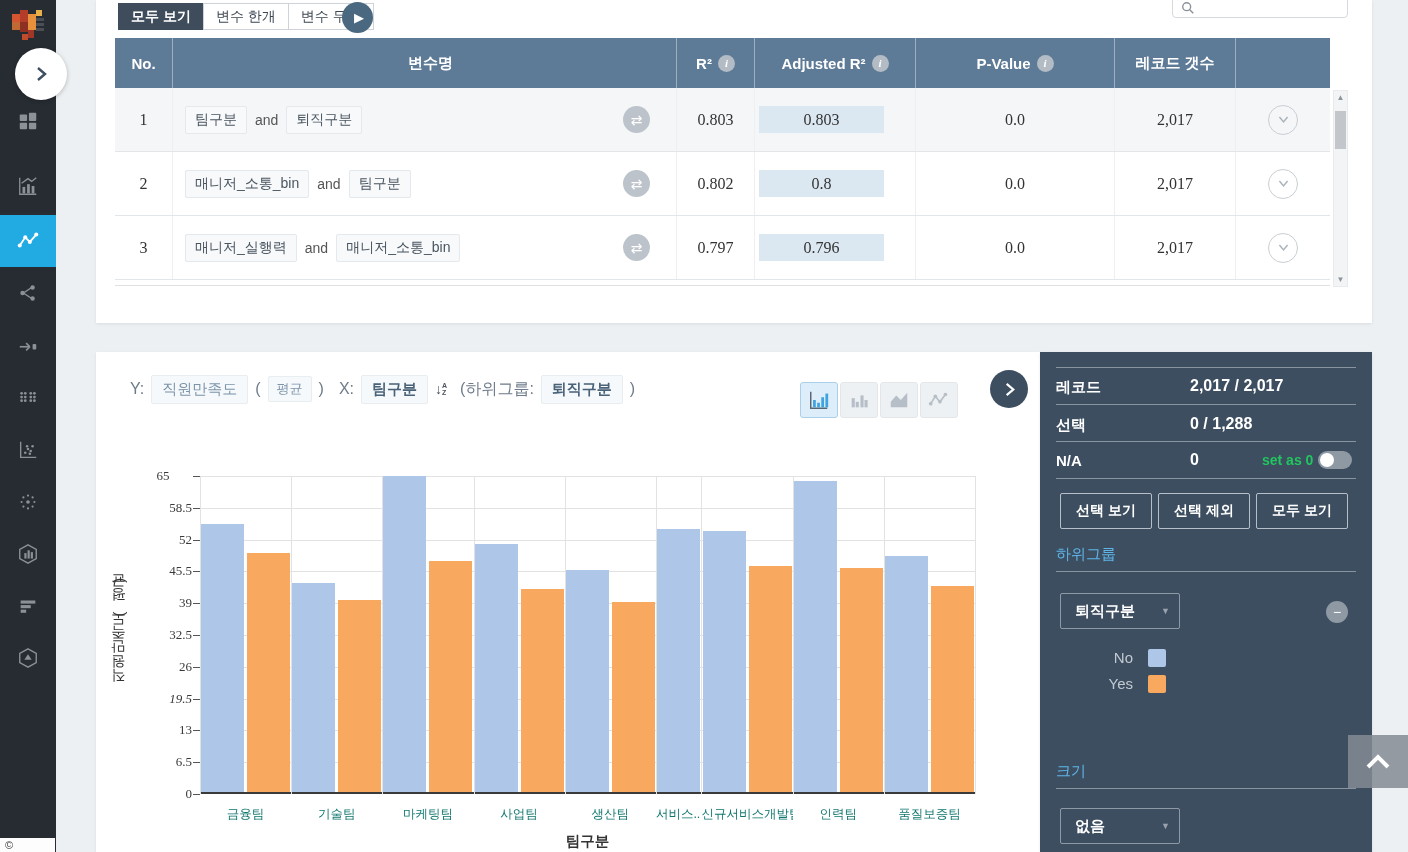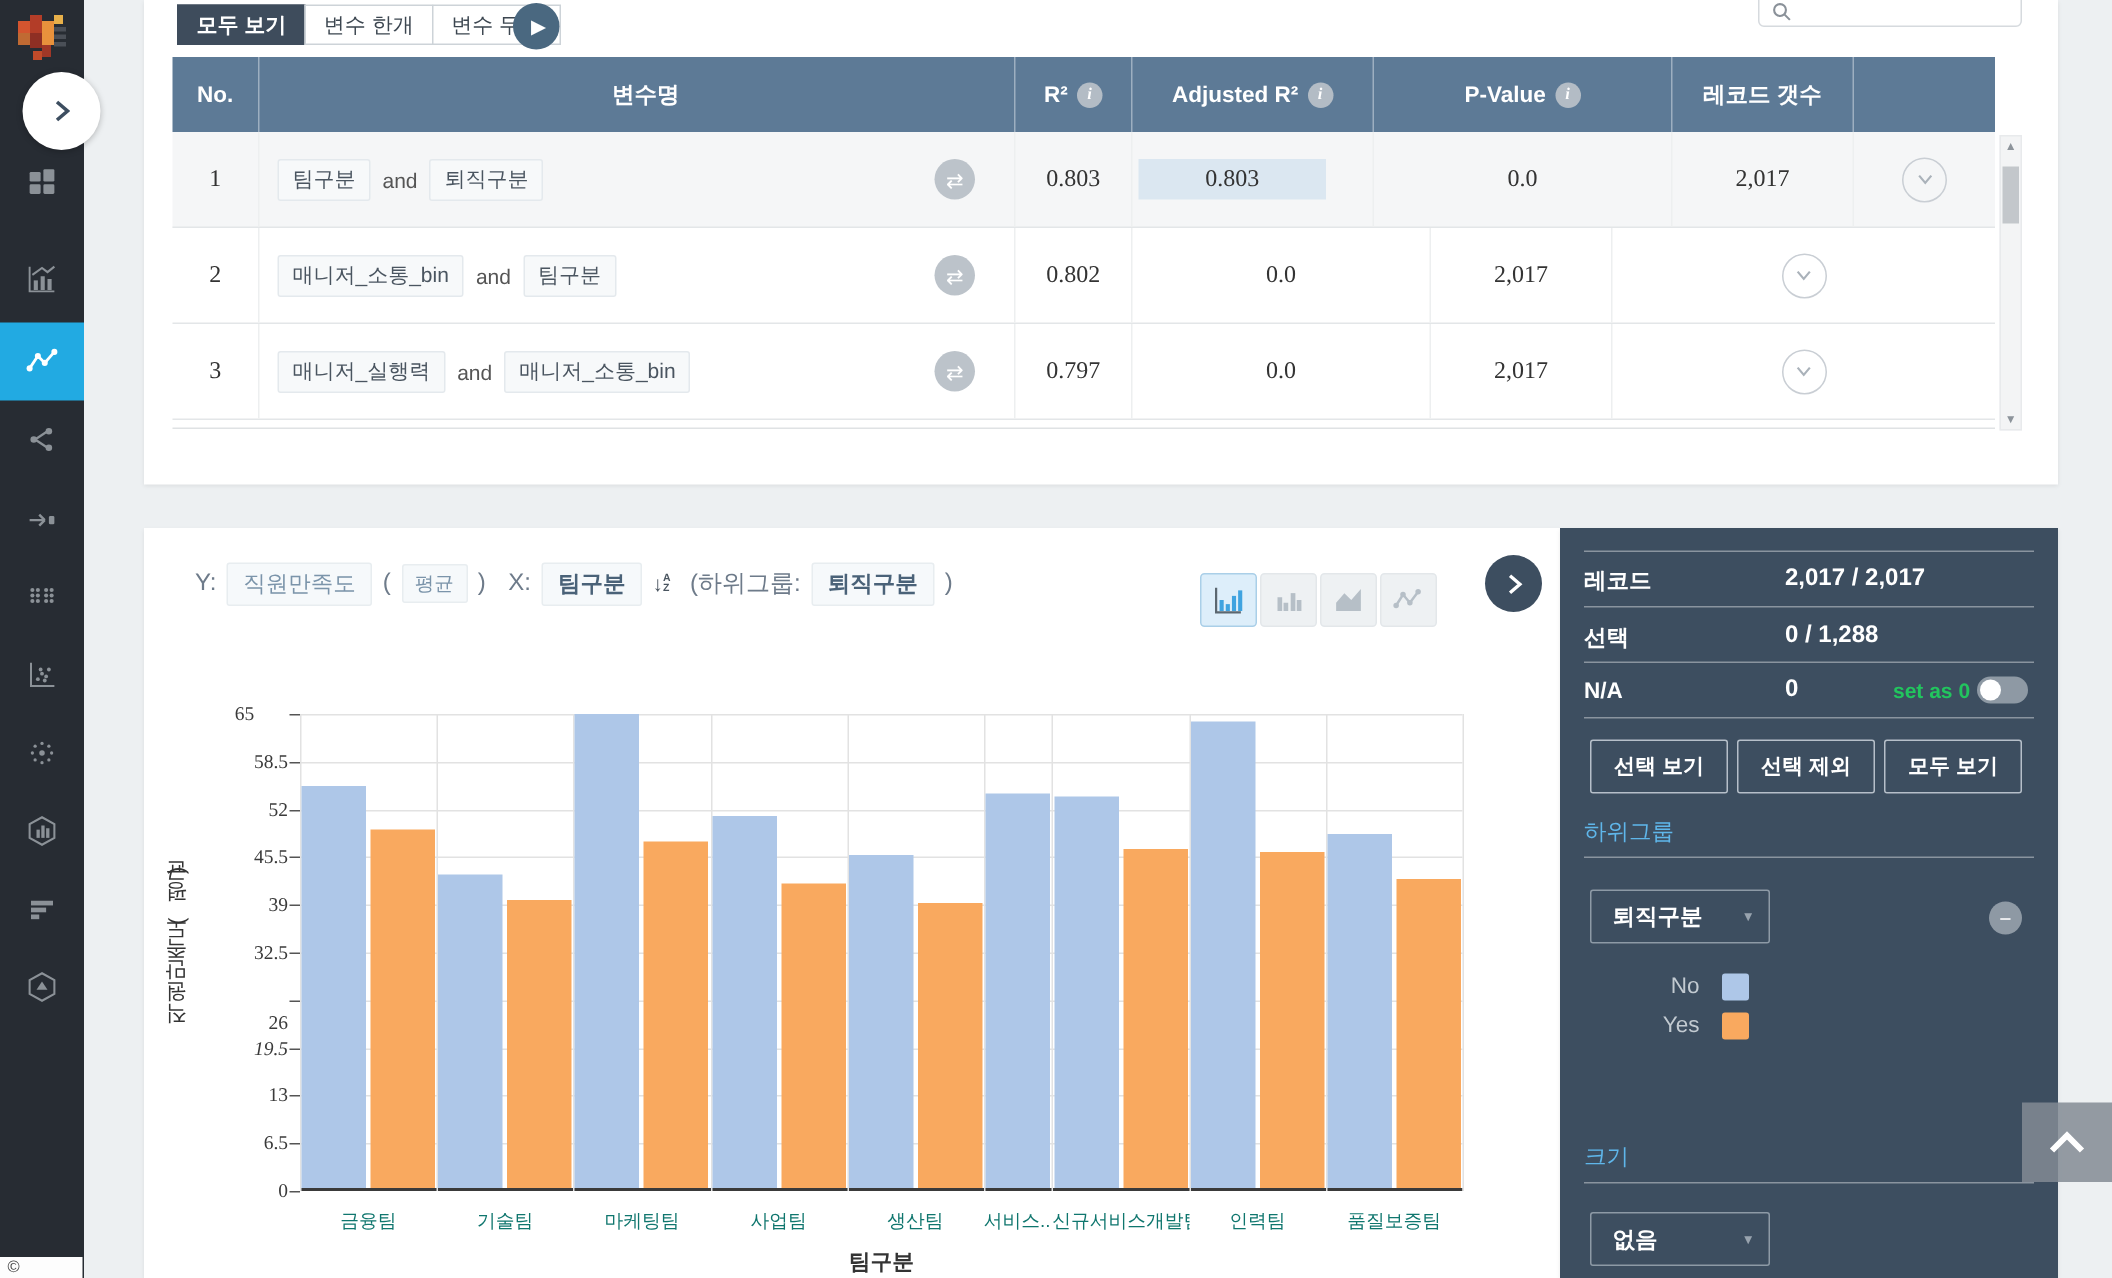--- a/index.html
+++ b/index.html
@@ -337,39 +337,49 @@
           </div>
           <div class="trow">
             <div class="td c-no num">2</div>
             <div class="td c-var">
               <span class="pill">매니저_소통_bin</span>
               <span class="and">and</span>
               <span class="pill">팀구분</span>
               <div class="swap-circle">⇄</div>
             </div>
             <div class="td c-r2 num">0.802</div>
+            <div class="td c-adj">
+              <div class="adjbox">
+                <span class="num">0.8</span>
+              </div>
+            </div>
             <div class="td c-p num">0.0</div>
             <div class="td c-rec num">2,017</div>
             <div class="td c-extra">
               <div class="row-chevron">
                 <svg width="13" height="13" viewBox="0 0 16 16">
                   <polyline points="3,5 8,11 13,5" fill="none" stroke="#aab2ba" stroke-width="1.8"></polyline>
                 </svg>
               </div>
             </div>
           </div>
           <div class="trow">
             <div class="td c-no num">3</div>
             <div class="td c-var">
               <span class="pill">매니저_실행력</span>
               <span class="and">and</span>
               <span class="pill">매니저_소통_bin</span>
               <div class="swap-circle">⇄</div>
             </div>
             <div class="td c-r2 num">0.797</div>
+            <div class="td c-adj">
+              <div class="adjbox">
+                <span class="num">0.796</span>
+              </div>
+            </div>
             <div class="td c-p num">0.0</div>
             <div class="td c-rec num">2,017</div>
             <div class="td c-extra">
               <div class="row-chevron">
                 <svg width="13" height="13" viewBox="0 0 16 16">
                   <polyline points="3,5 8,11 13,5" fill="none" stroke="#aab2ba" stroke-width="1.8"></polyline>
                 </svg>
               </div>
             </div>
           </div>
@@ -452,21 +462,21 @@
     <div class="ytitle">직원만족도 (평균)</div>
     <div id="yticks">
         <div class="ytick" style="left: 38px; top: 434px; position: absolute;">0</div>
         <div class="ymark" style="left: 97px; top: 442px; position: absolute;"></div>
         <div class="ytick" style="left: 38px; top: 402.2px; position: absolute;">6.5</div>
         <div class="ymark" style="left: 97px; top: 410.2px; position: absolute;"></div>
         <div class="ytick" style="left: 38px; top: 370.4px; position: absolute;">13</div>
         <div class="ymark" style="left: 97px; top: 378.4px; position: absolute;"></div>
         <div class="ytick" style="left: 38px; top: 338.6px; position: absolute; font-style: italic;">19.5</div>
         <div class="ymark" style="left: 97px; top: 346.6px; position: absolute;"></div>
-        <div class="ytick" style="left: 38px; top: 306.8px; position: absolute; margin-top: 15px;">26</div>
+        <div class="ytick" style="left: 38px; top: 306.8px; position: absolute;">26</div>
         <div class="ymark" style="left: 97px; top: 314.8px; position: absolute;"></div>
         <div class="ytick" style="left: 38px; top: 275px; position: absolute;">32.5</div>
         <div class="ymark" style="left: 97px; top: 283px; position: absolute;"></div>
         <div class="ytick" style="left: 38px; top: 243.2px; position: absolute;">39</div>
         <div class="ymark" style="left: 97px; top: 251.2px; position: absolute;"></div>
         <div class="ytick" style="left: 38px; top: 211.4px; position: absolute;">45.5</div>
         <div class="ymark" style="left: 97px; top: 219.4px; position: absolute;"></div>
         <div class="ytick" style="left: 38px; top: 179.6px; position: absolute;">52</div>
         <div class="ymark" style="left: 97px; top: 187.6px; position: absolute;"></div>
         <div class="ytick" style="left: 38px; top: 147.8px; position: absolute;">58.5</div>

